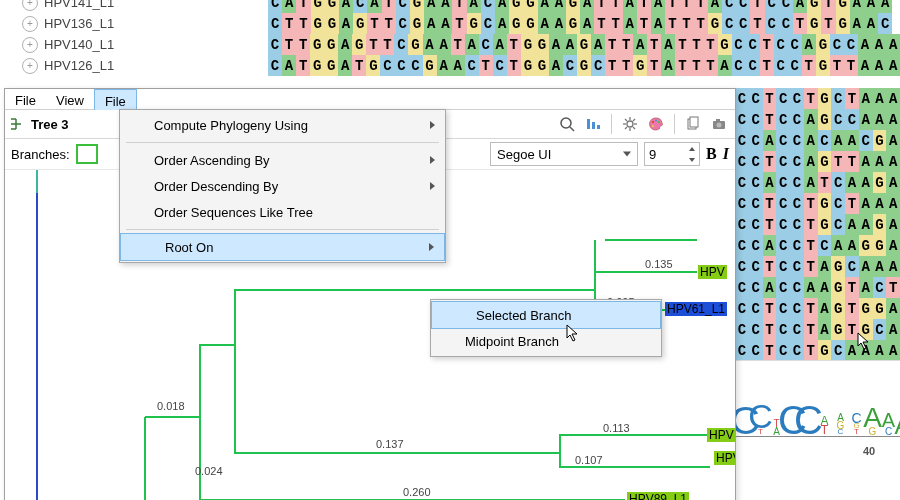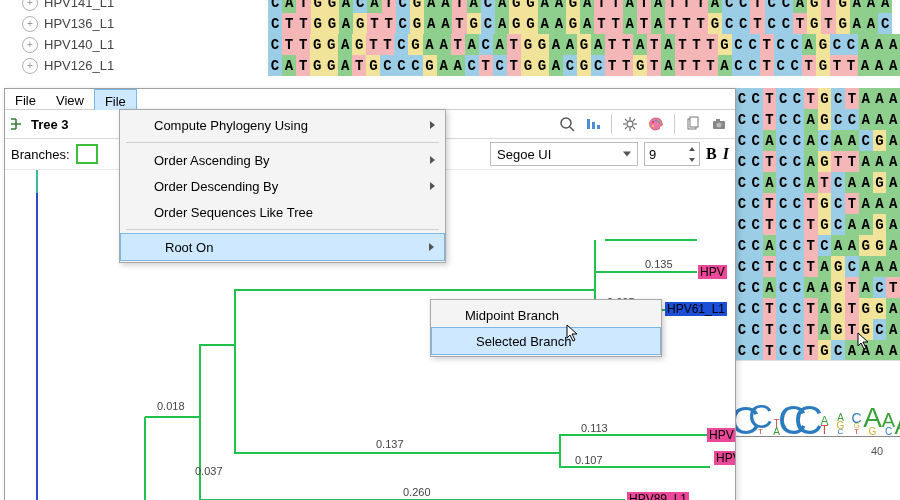--- a/index.html
+++ b/index.html
@@ -190,21 +190,21 @@
     font-size:11px;
     color:#444;
     white-space:nowrap;
   }
   .tiplabel{
     position:absolute;
     font-size:12px;
     white-space:nowrap;
   }
   .tiplabel .bg{
-    background:#ec4899;
+    background:#84cc16;
     padding:0 2px;
   }
   .tiplabel.dark .bg{ background:#1d4ed8; }
   .thumb-strip{
     position:absolute;
     left:0; top:81px; bottom:0;
     width:24px;
     border-right:1px solid #e0e0e0;
     background:#f6f6f6;
   }
@@ -674,21 +674,21 @@
         <div class="base bC">C</div>
         <div class="base bA">A</div>
         <div class="base bA">A</div>
         <div class="base bA">A</div>
         <div class="base bA">A</div>
       </div>
     </div>
 
   <div class="logo-area">
     <div class="logo-axis"></div>
-    <div class="logo-tick" style="left:136px;">40</div>
+    <div class="logo-tick" style="left:128px;font-weight:bold;">40</div>
 
     <div class="logo-col" style="left:2px;">
       <span style="color:#2b7bbf;font-size:38px;transform:scaleX(1.1);">C</span>
     </div>
     <div class="logo-col" style="left:18px;">
       <span style="color:#2b7bbf;font-size:34px;">C</span>
       <span style="color:#d04848;font-size:8px;">T</span>
     </div>
     <div class="logo-col" style="left:34px;">
       <span style="color:#d04848;font-size:10px;">T</span>
@@ -849,27 +849,27 @@
 
         <path d="M 555 283 L 555 265 L 705 265 M 555 283 L 555 297 L 705 297" stroke="#1fc24c" stroke-width="2" fill="none"></path>
 
         <path d="M 230 175 L 230 120 L 590 120" stroke="#1fc24c" stroke-width="2" fill="none"></path>
         <path d="M 590 120 L 590 102 L 692 102 M 590 120 L 590 140 L 692 140" stroke="#1fc24c" stroke-width="2" fill="none"></path>
 
         <path d="M 600 70 L 692 70 M 590 120 L 590 70" stroke="#1fc24c" stroke-width="2" fill="none"></path>
       </svg>
 
       <div class="blabel" style="left:152px; top:230px;">0.018</div>
-      <div class="blabel" style="left:190px; top:295px;">0.037</div>
+      <div class="blabel" style="left:190px; top:295px;">0.024</div>
       <div class="blabel" style="left:345px; top:268px;padding-left:26px;">0.137</div>
       <div class="blabel" style="left:398px; top:316px;">0.260</div>
 
       <div class="blabel" style="left:640px; top:88px;">0.135</div>
       <div class="blabel" style="left:602px; top:126px;">0.095</div>
-      <div class="blabel" style="left:576px; top:252px;">0.113</div>
+      <div class="blabel" style="left:598px; top:252px;">0.113</div>
       <div class="blabel" style="left:570px; top:284px;">0.107</div>
 
       <div class="tiplabel" style="left:693px; top:95px;"><span class="bg">HPV</span></div>
       <div class="tiplabel dark" style="left:660px; top:132px;"><span class="bg">HPV61_L1</span></div>
       <div class="tiplabel" style="left:702px; top:258px;"><span class="bg">HPV</span></div>
       <div class="tiplabel" style="left:698px; top:281px;padding-left:11px;"><span class="bg">HPV8</span></div>
       <div class="tiplabel" style="left:622px; top:322px;"><span class="bg">HPV89_L1</span></div>
 
     </div>
 
@@ -887,25 +887,25 @@
       <div class="mi">
           <span>Order Sequences Like Tree</span>
         </div>
       <div class="sep"></div>
       <div class="mi arrow hl">
           <span>Root On</span>
         </div>
     </div>
 
     <div class="dropdown" style="left:425px; top:210px; width:230px;">
+      <div class="mi hl">
+          <span>Selected Branch</span>
+        </div>
       <div class="mi">
           <span>Midpoint Branch</span>
-        </div>
-      <div class="mi hl">
-          <span>Selected Branch</span>
         </div>
     </div>
   </div>
 
   <div class="cursor-ptr" style="left:566px; top:324px;">
     <svg width="16" height="20">
         <path d="M1 1 L1 14 L4 11 L7 17 L9 16 L6 10 L11 10 Z" fill="#fff" stroke="#000" stroke-width="1"></path>
       </svg>
   </div>
   <div class="cursor-ptr" style="left:857px; top:332px;">

